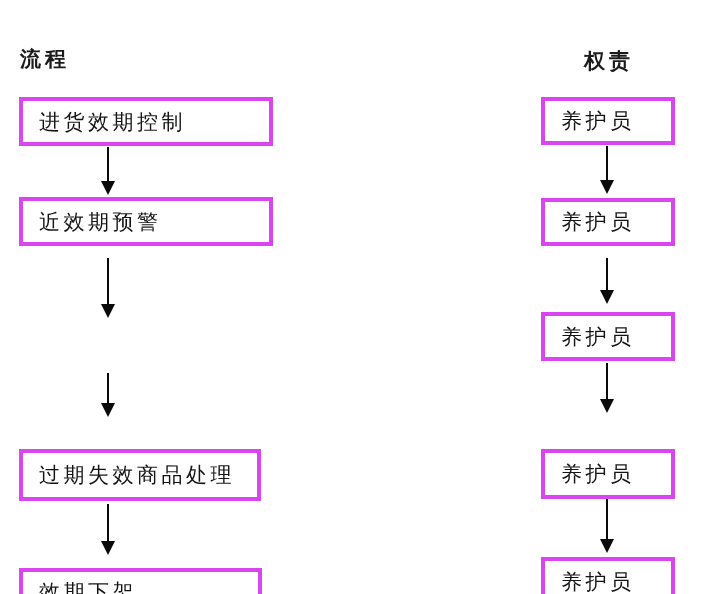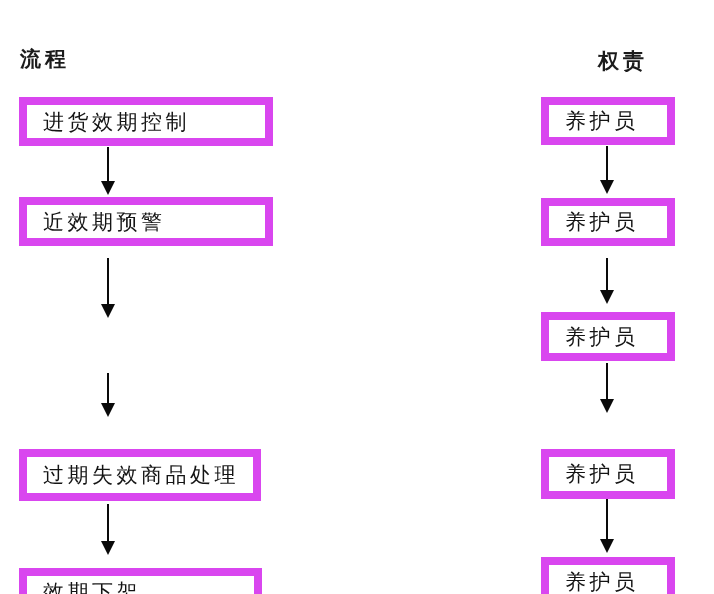--- a/index.html
+++ b/index.html
@@ -21,21 +21,21 @@
     position: absolute;
     font-size: 21px;
     font-weight: bold;
     letter-spacing: 4px;
     color: #1b1b1b;
     white-space: nowrap;
   }
   .flow-box {
     position: absolute;
     box-sizing: border-box;
-    border: 8px solid #d946ef;
+    border: 4px solid #d946ef;
     background: #ffffff;
     display: flex;
     align-items: center;
     padding-left: 16px;
     font-size: 21px;
     letter-spacing: 3.5px;
     color: #141414;
     white-space: nowrap;
   }
   .arrow {
@@ -76,21 +76,21 @@
   #parr1 { left: 100px; top: 222px; height: 60px; }
   #parr2 { left: 100px; top: 337px; height: 44px; }
   #parr3 { left: 100px; top: 468px; height: 51px; }
   
   #rarr0 { left: 599px; top: 110px; height: 48px; }
   #rarr1 { left: 599px; top: 222px; height: 46px; }
   #rarr2 { left: 599px; top: 327px; height: 50px; }
   #rarr3 { left: 599px; top: 463px; height: 54px; }
   
   #process-header        { left: 20px;  top: 9px; }
-  #responsibility-header { left: 598px; top: 11px; }
+  #responsibility-header { left: 584px; top: 11px; }
 </style>
 </head>
 <body>
 
 <div id="canvas">
 
   <div class="col-header" id="process-header">流程</div>
 
   <div class="col-header" id="responsibility-header">权责</div>
 

